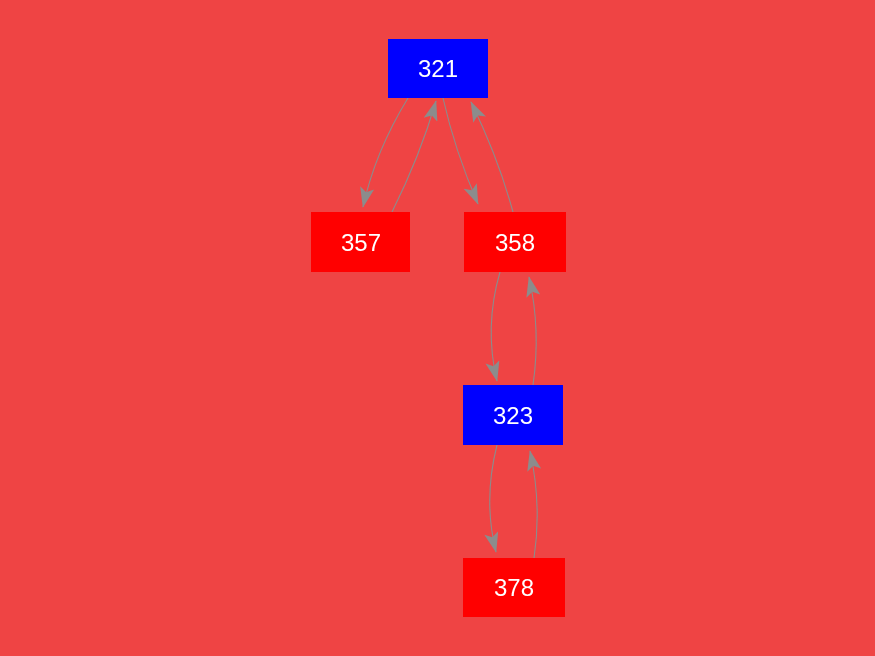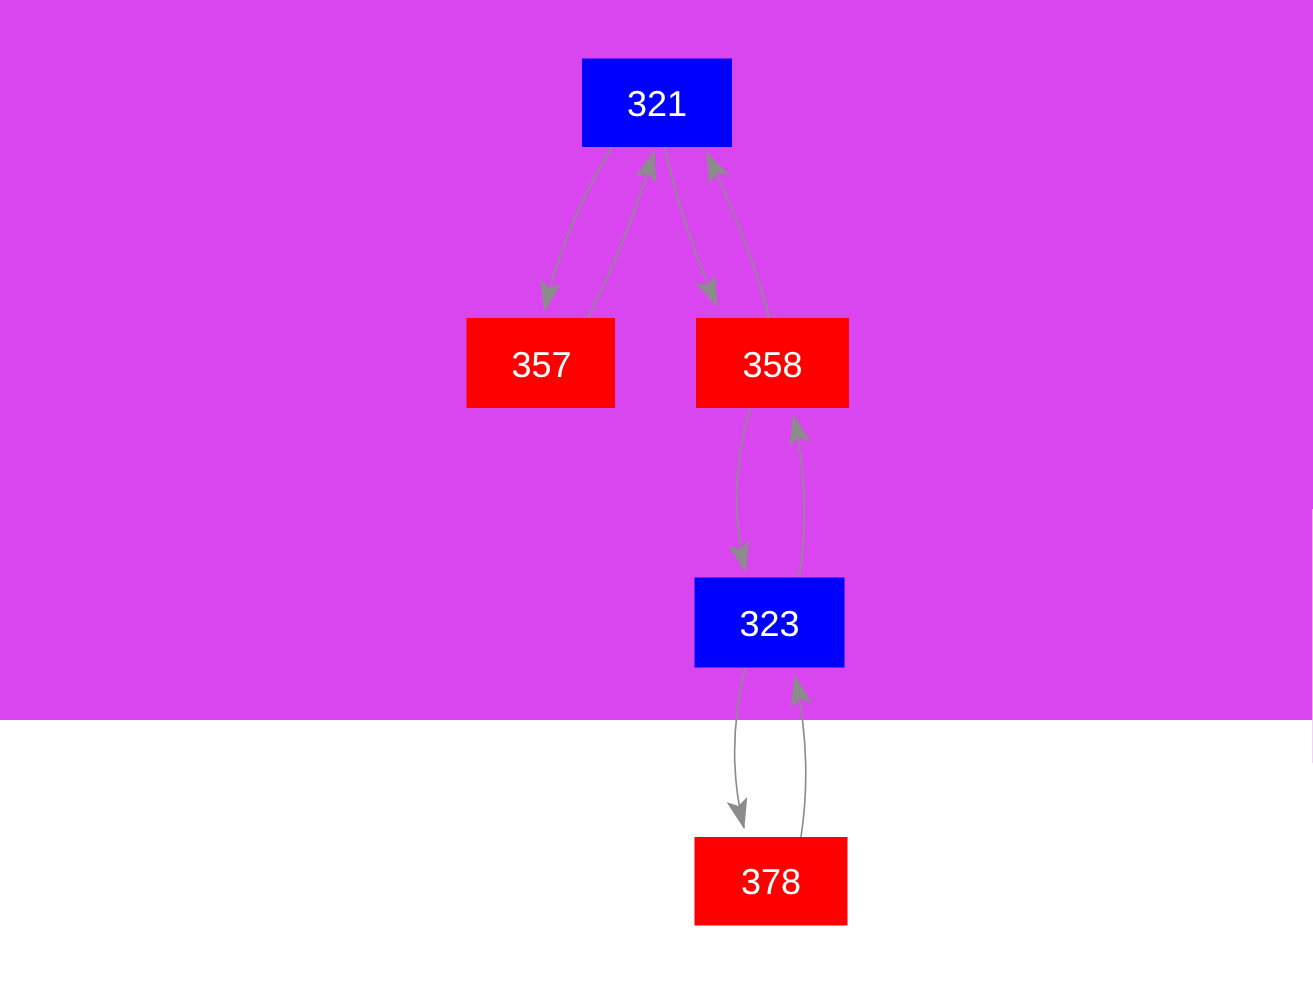--- a/index.html
+++ b/index.html
@@ -7,22 +7,22 @@
     padding: 0;
     background: #ffffff;
     width: 875px;
     height: 656px;
     overflow: hidden;
     font-family: "Liberation Sans", sans-serif;
   }
   .canvas-wrap {
     position: relative;
     width: 875px;
-    height: 480px;
-    background: #d946ef;
+    height: 656px;
+    background: #ef4444;
   }
   svg.graph {
     position: absolute;
     left: 0;
     top: 0;
   }
   .edge {
     fill: none;
     stroke-width: 1.1;
   }

